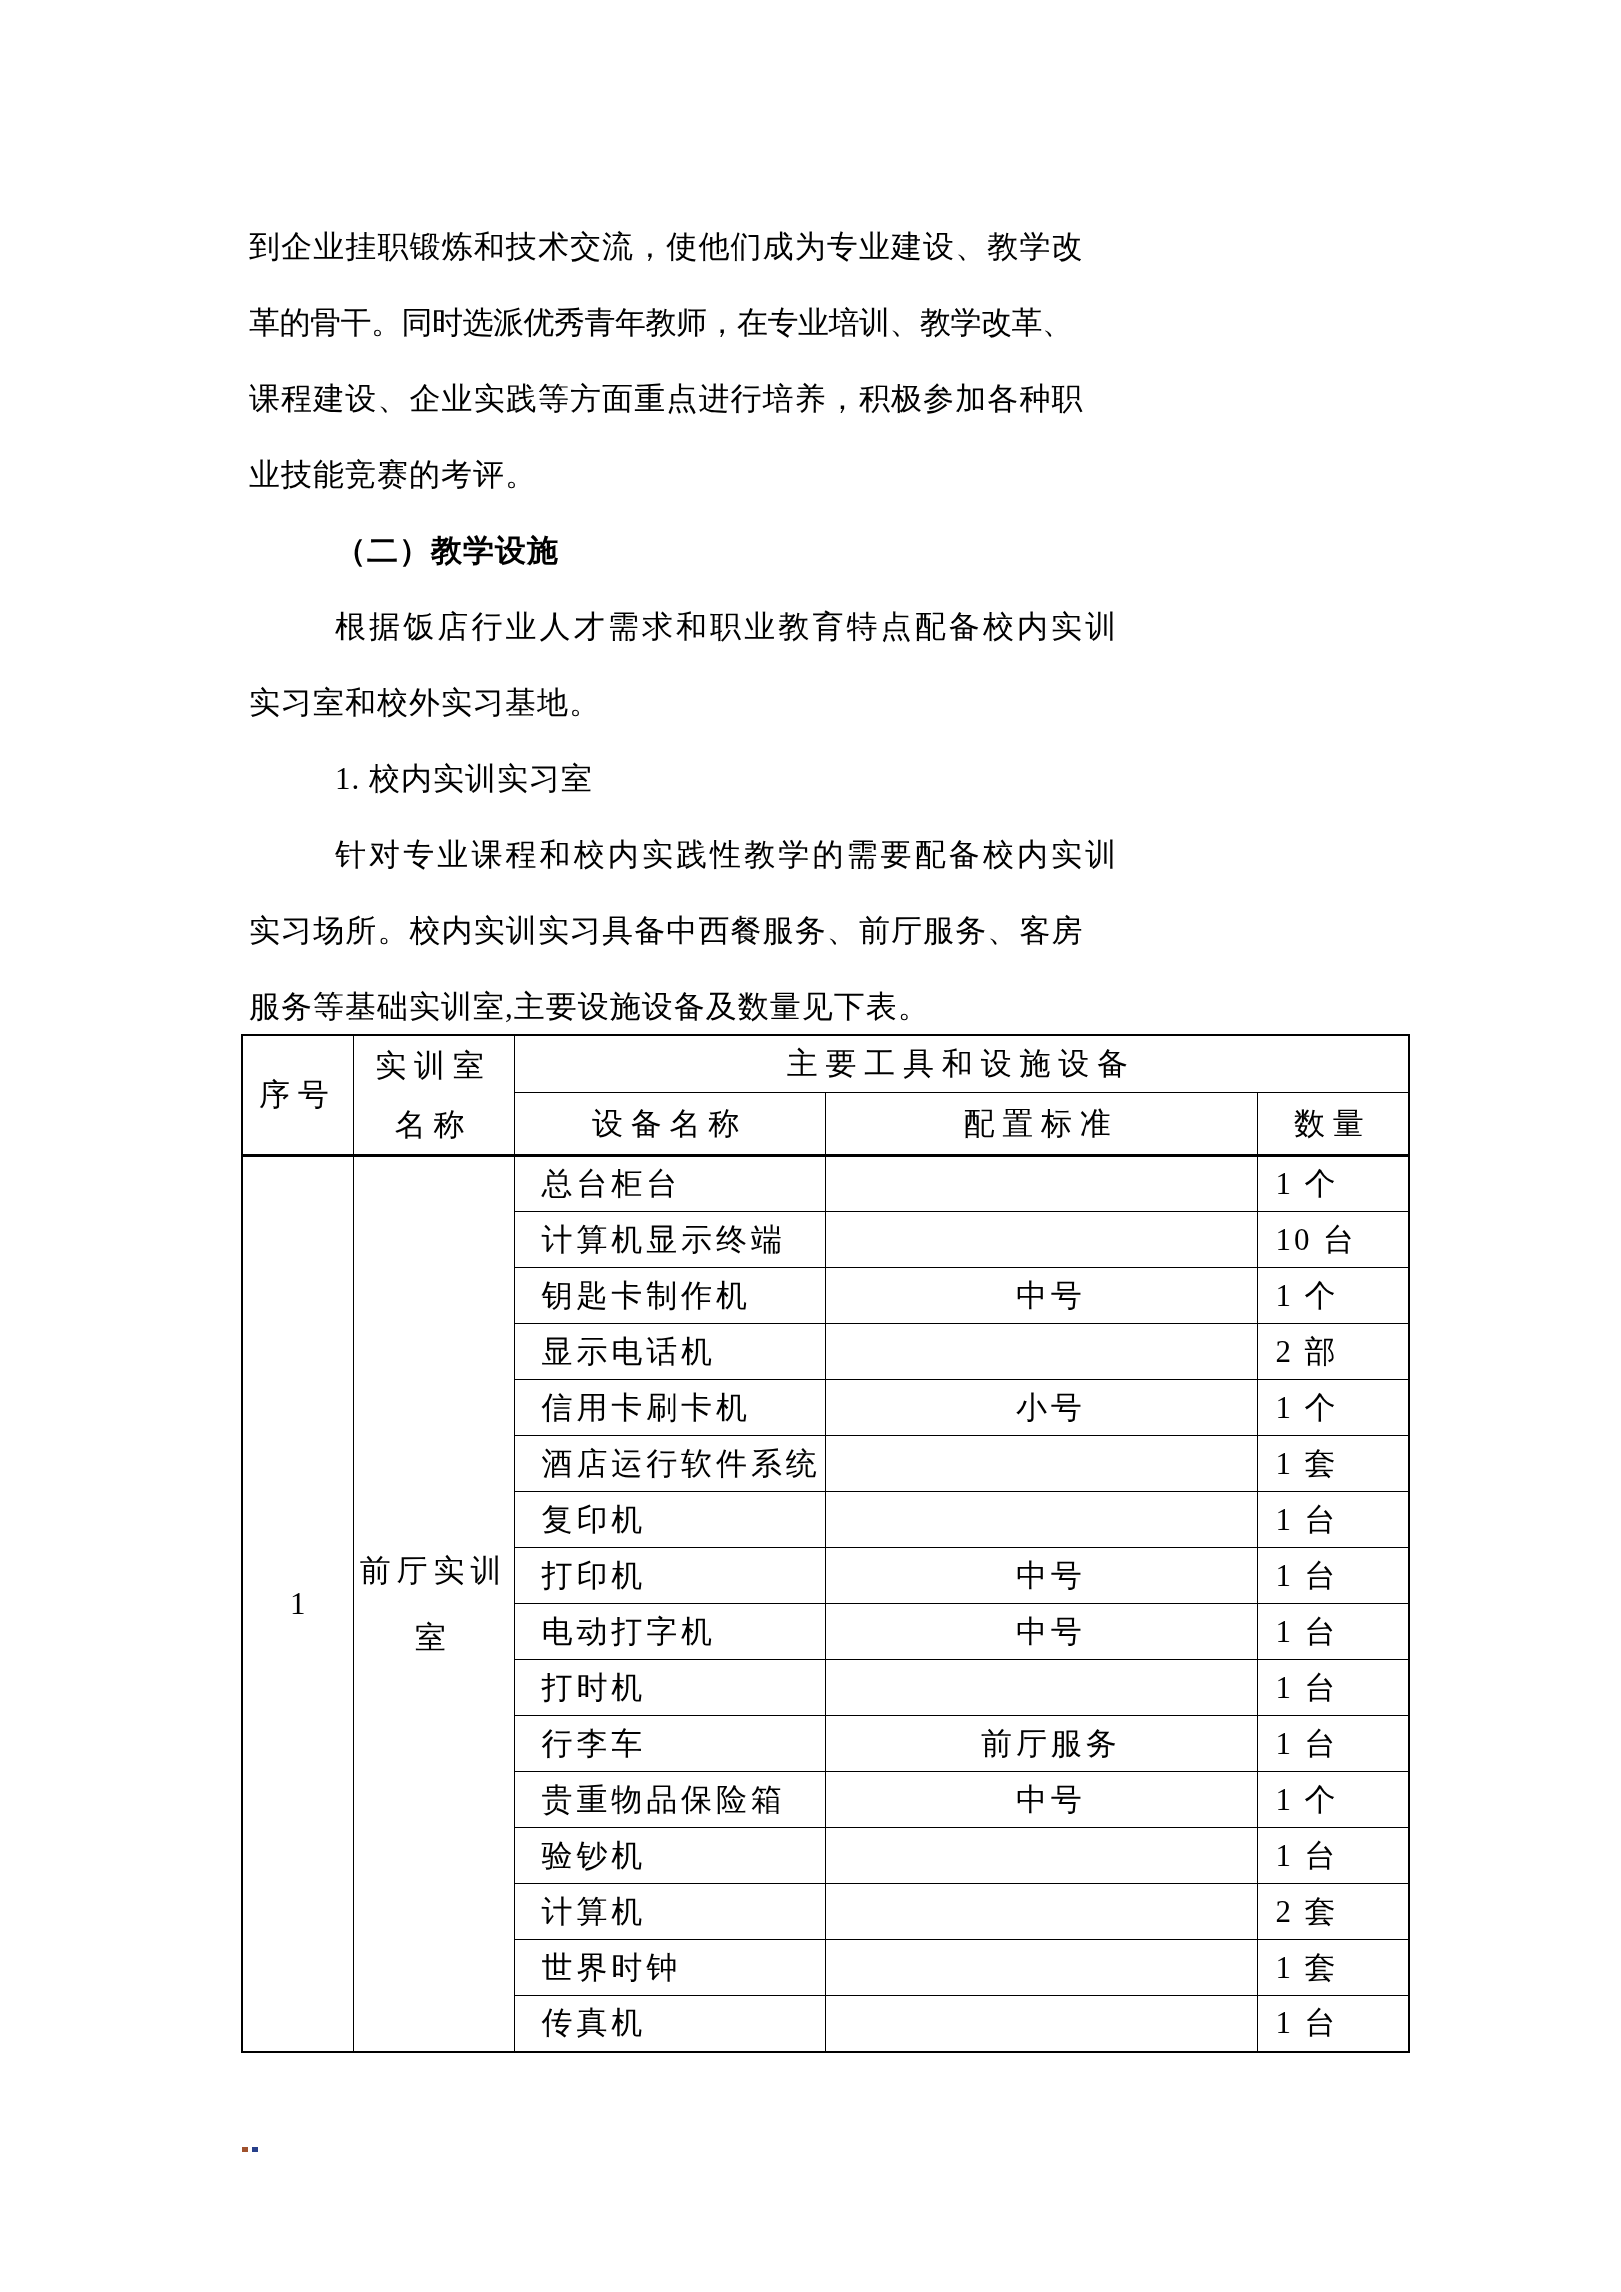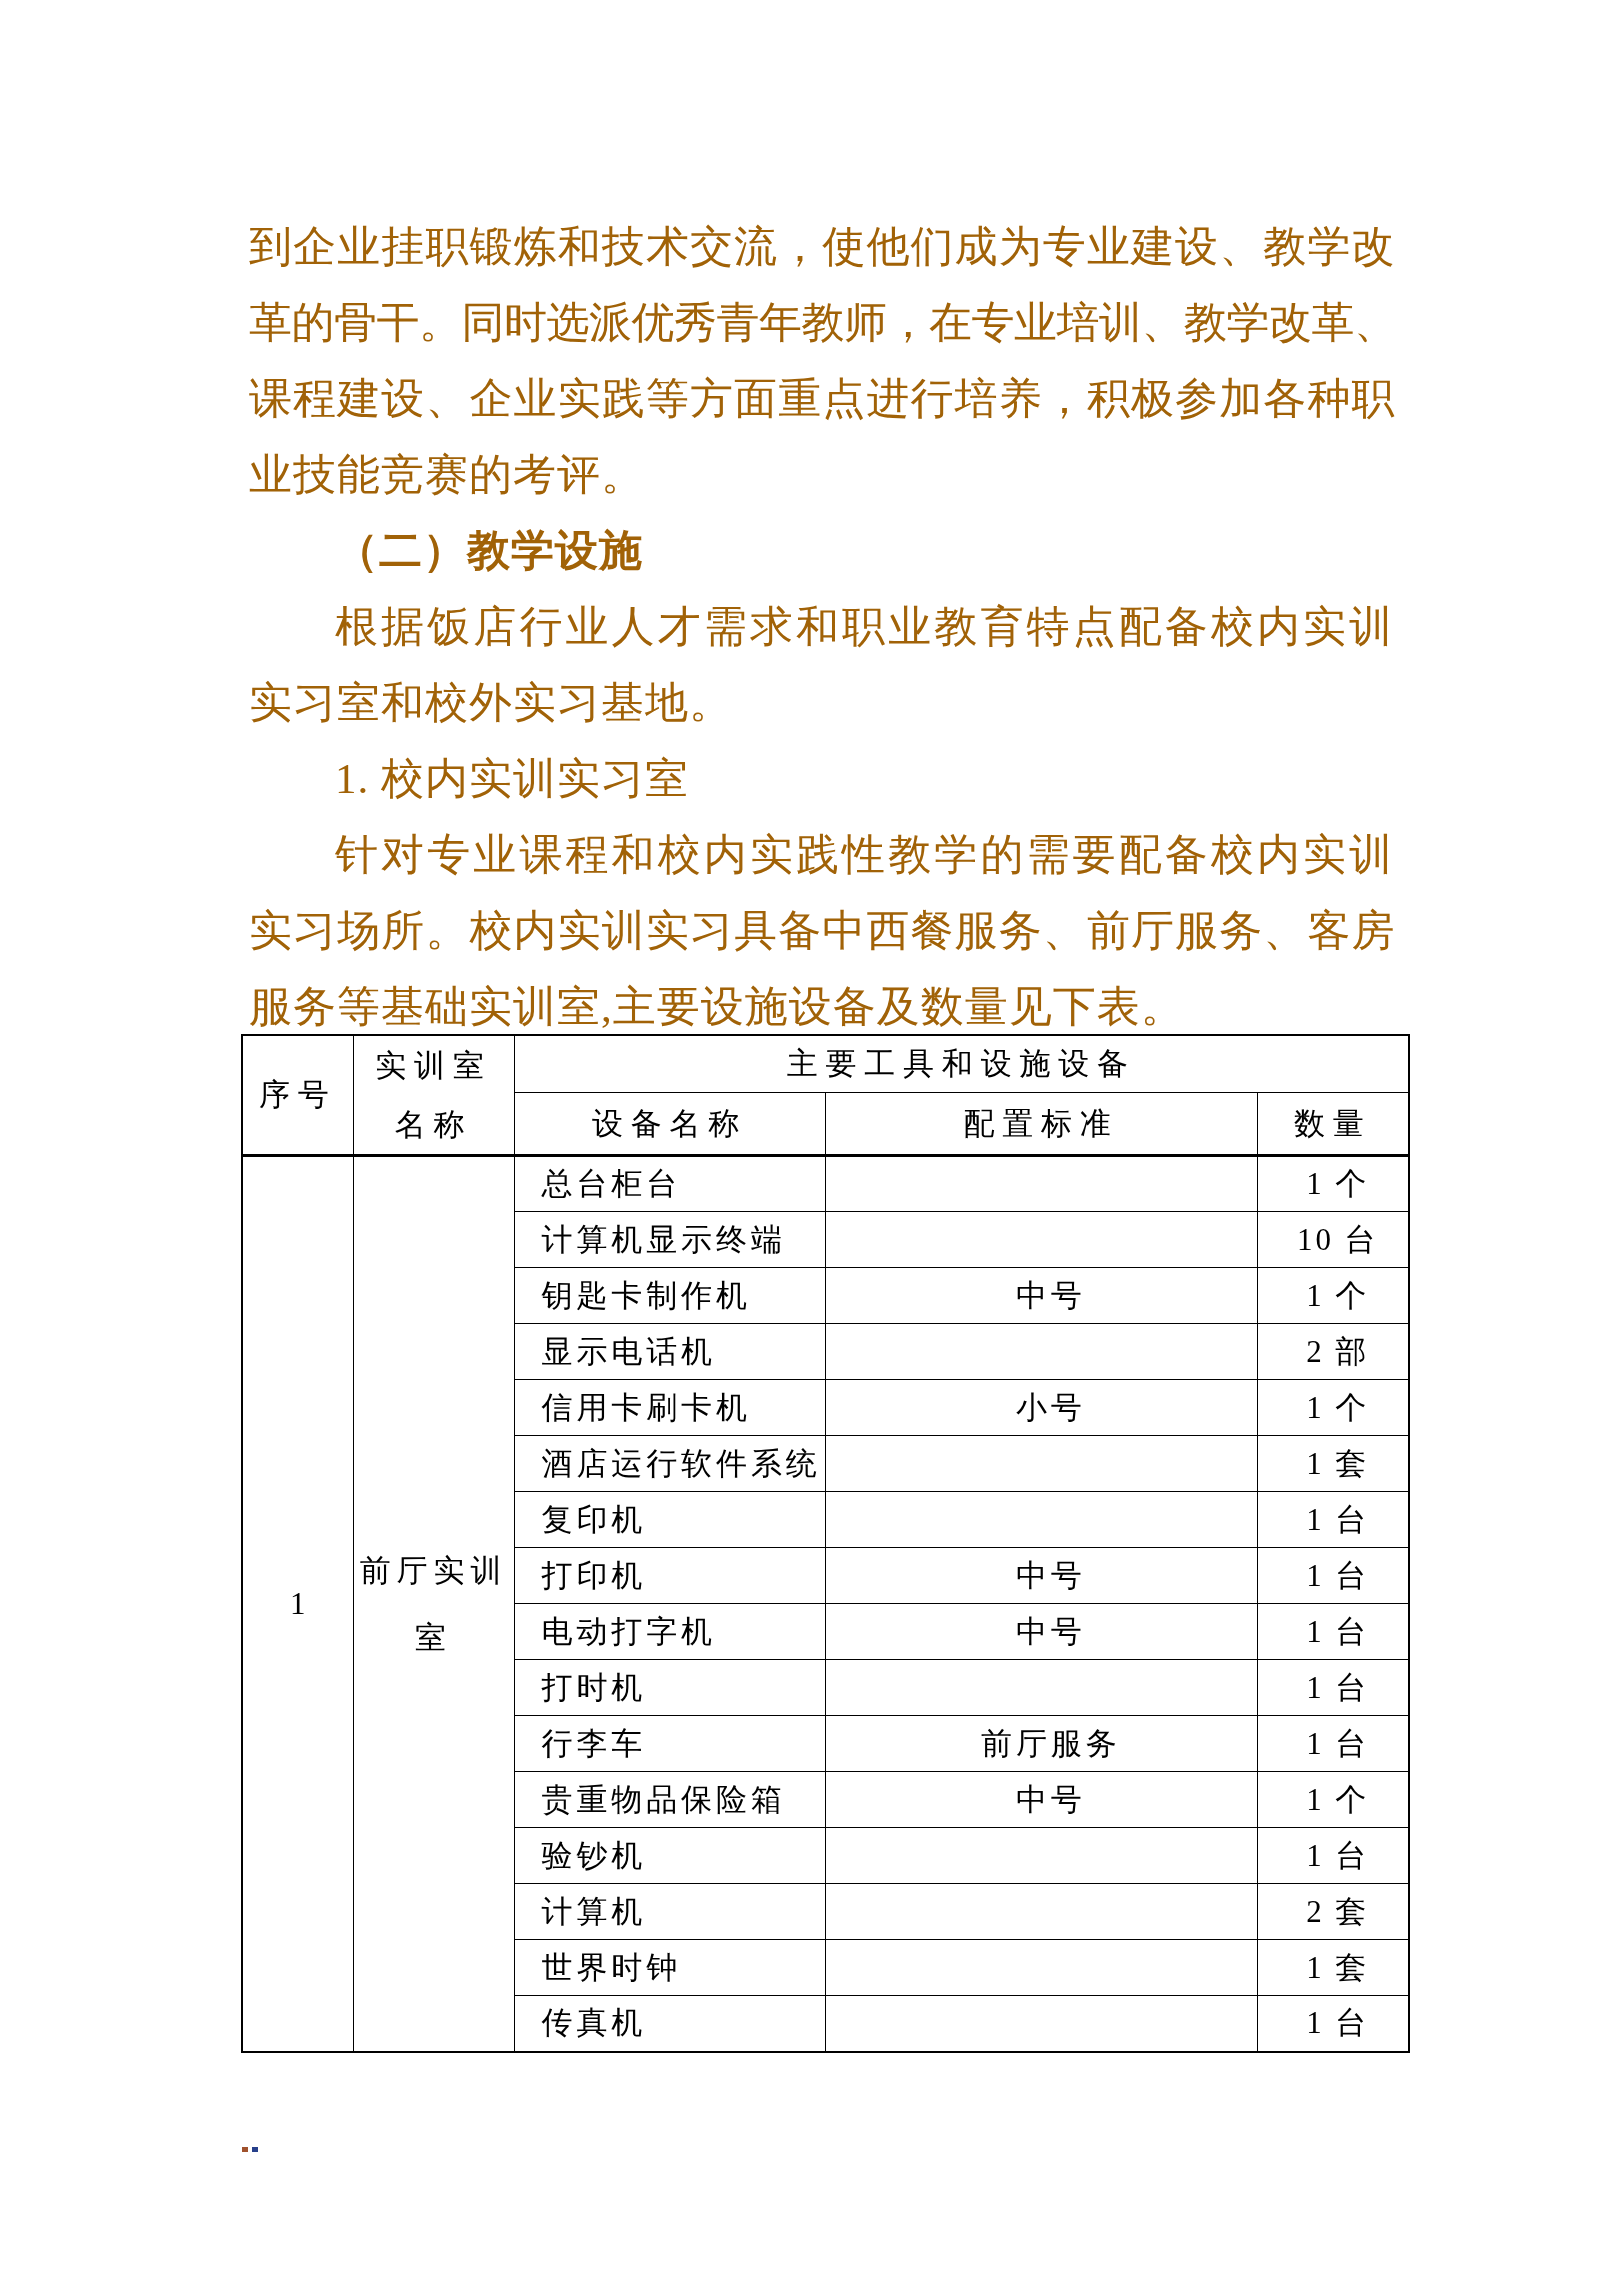--- a/index.html
+++ b/index.html
@@ -16,24 +16,24 @@
   .textblock{
     position:absolute;
     left:249px;top:209px;
     width:1150px;
   }
   .line{
     box-sizing:border-box;
     width:1150px;
     height:76px;
     line-height:76px;
-    font-size:43px;
+    font-size:31px;
     letter-spacing:1px;
     white-space:nowrap;
-    color:#a16207;
+    color:#000000;
   }
   .line.indent{padding-left:86px;}
   .line.heading{font-weight:bold;}
   
   .eq-table{
     position:absolute;
     left:241px;top:1034px;
     width:1166px;
     border-collapse:collapse;
     table-layout:fixed;
@@ -53,21 +53,21 @@
   .eq-table thead tr.h2 th{border-bottom:3.9px solid #000;}
   .eq-table tbody tr{height:56px;}
   .eq-table th{text-align:center;letter-spacing:7.8px;}
   .eq-table th.c-index,.eq-table th.c-room{border-bottom:3.9px solid #000;}
   .eq-table th.c-room div{line-height:59px;letter-spacing:7.8px;}
   td.c-index{text-align:center;letter-spacing:0;}
   td.c-room{text-align:center;}
   td.c-room div{line-height:67px;letter-spacing:5.9px;}
   td.c-device{text-align:left;padding-left:27px;letter-spacing:3.9px;}
   td.c-spec{text-align:center;padding-left:19.6px;letter-spacing:3.9px;}
-  td.c-qty{text-align:center;padding-left:10px;letter-spacing:2.9px;}
+  td.c-qty{text-align:left;padding-left:18px;letter-spacing:2.9px;}
   
   .footer-dots{
     position:absolute;left:242px;top:2147px;
     display:flex;gap:3.9px;
   }
   .footer-dots .dot{
     width:5.9px;height:4.9px;display:inline-block;
   }
 </style>
 </head>

